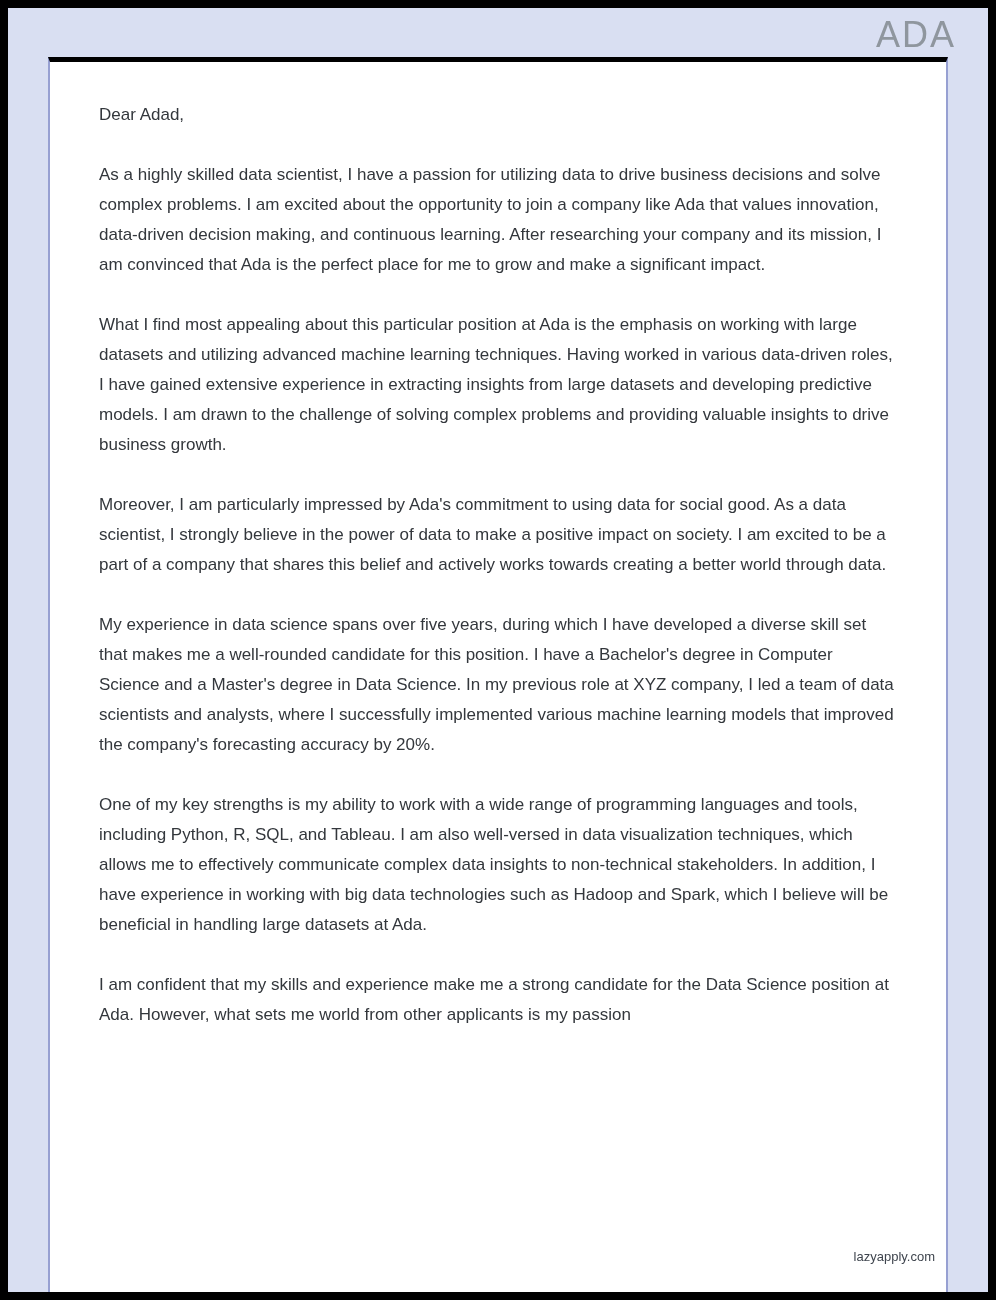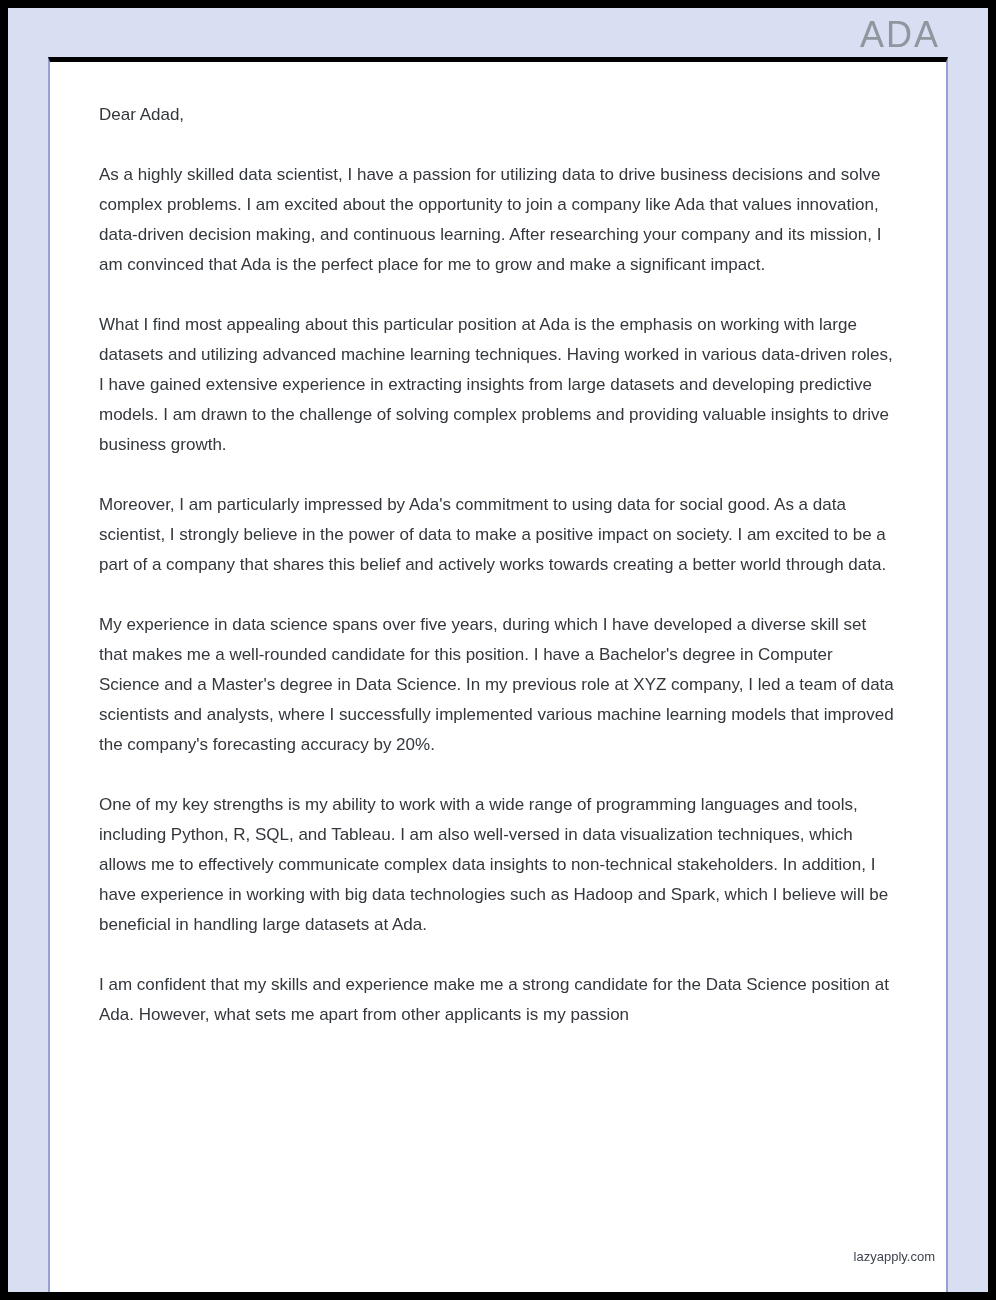--- a/index.html
+++ b/index.html
@@ -13,21 +13,21 @@
     width: 996px;
     height: 1300px;
     border: 8px solid #000000;
     background: #d9dff2;
     overflow: hidden;
   }
   .header {
     position: absolute;
     top: 0;
     left: 40px;
-    right: 48px;
+    right: 32px;
     height: 49px;
     display: flex;
     justify-content: flex-end;
     align-items: flex-end;
   }
   .logo {
     font-family: "Liberation Sans", sans-serif;
     font-size: 36px;
     font-weight: 400;
     letter-spacing: 2px;
@@ -80,18 +80,18 @@
     <p>As a highly skilled data scientist, I have a passion for utilizing data to drive business decisions and solve complex problems. I am excited about the opportunity to join a company like Ada that values innovation, data-driven decision making, and continuous learning. After researching your company and its mission, I am convinced that Ada is the perfect place for me to grow and make a significant impact.</p>
 
     <p>What I find most appealing about this particular position at Ada is the emphasis on working with large datasets and utilizing advanced machine learning techniques. Having worked in various data-driven roles, I have gained extensive experience in extracting insights from large datasets and developing predictive models. I am drawn to the challenge of solving complex problems and providing valuable insights to drive business growth.</p>
 
     <p>Moreover, I am particularly impressed by Ada's commitment to using data for social good. As a data scientist, I strongly believe in the power of data to make a positive impact on society. I am excited to be a part of a company that shares this belief and actively works towards creating a better world through data.</p>
 
     <p>My experience in data science spans over five years, during which I have developed a diverse skill set that makes me a well-rounded candidate for this position. I have a Bachelor's degree in Computer Science and a Master's degree in Data Science. In my previous role at XYZ company, I led a team of data scientists and analysts, where I successfully implemented various machine learning models that improved the company's forecasting accuracy by 20%.</p>
 
     <p>One of my key strengths is my ability to work with a wide range of programming languages and tools, including Python, R, SQL, and Tableau. I am also well-versed in data visualization techniques, which allows me to effectively communicate complex data insights to non-technical stakeholders. In addition, I have experience in working with big data technologies such as Hadoop and Spark, which I believe will be beneficial in handling large datasets at Ada.</p>
 
-    <p>I am confident that my skills and experience make me a strong candidate for the Data Science position at Ada. However, what sets me apart from other applicants is my passion</p>
+    <p>I am confident that my skills and experience make me a strong candidate for the Data Science position at Ada. However, what sets me world from other applicants is my passion</p>
   </div>
 
   <div class="watermark">lazyapply.com</div>
 
 </div>
 
 </body></html>

